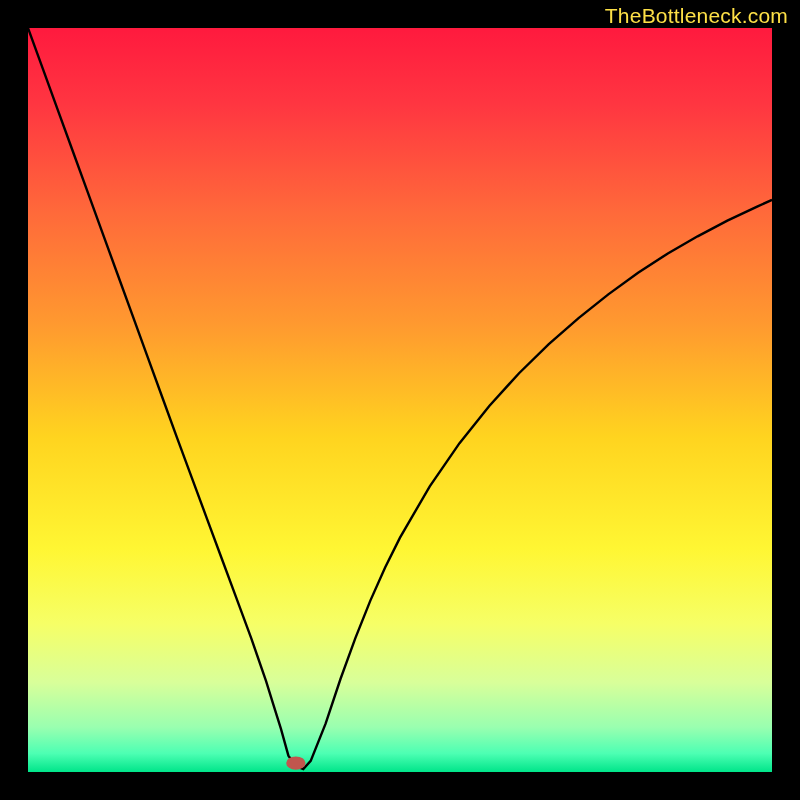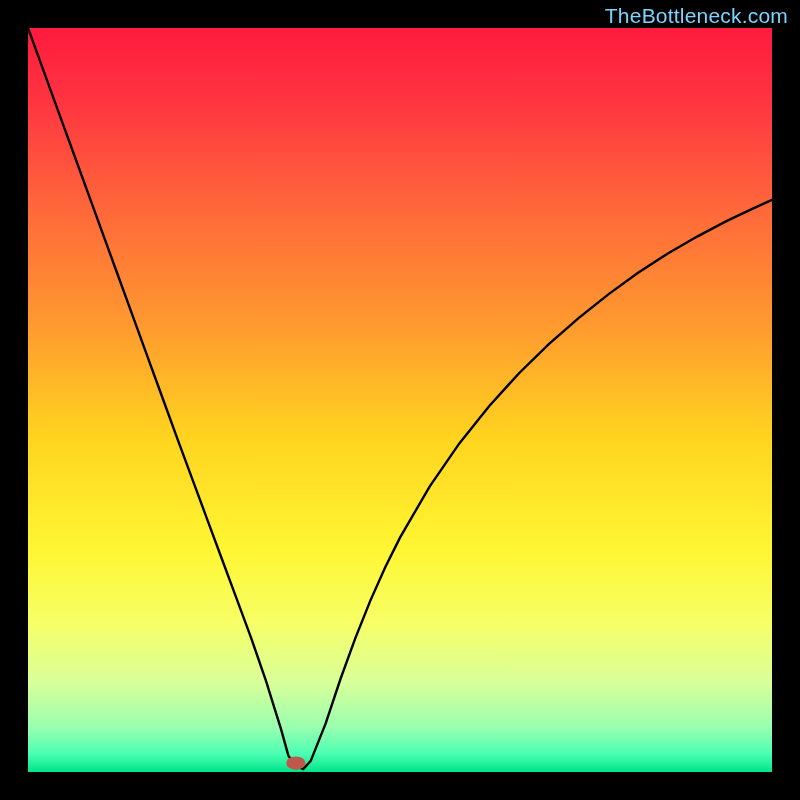--- a/index.html
+++ b/index.html
@@ -23,21 +23,21 @@
     position: absolute;
     left: 0;
     top: 0;
     width: 744px;
     height: 744px;
   }
   .watermark {
     position: absolute;
     top: 4px;
     right: 12px;
-    color: #7dd3fc;
+    color: #fde047;
     font-size: 21px;
     font-weight: 500;
     letter-spacing: 0.2px;
   }
   svg { display: block; }
 </style>
 </head>
 <body>
 
 <div class="watermark">TheBottleneck.com</div>

